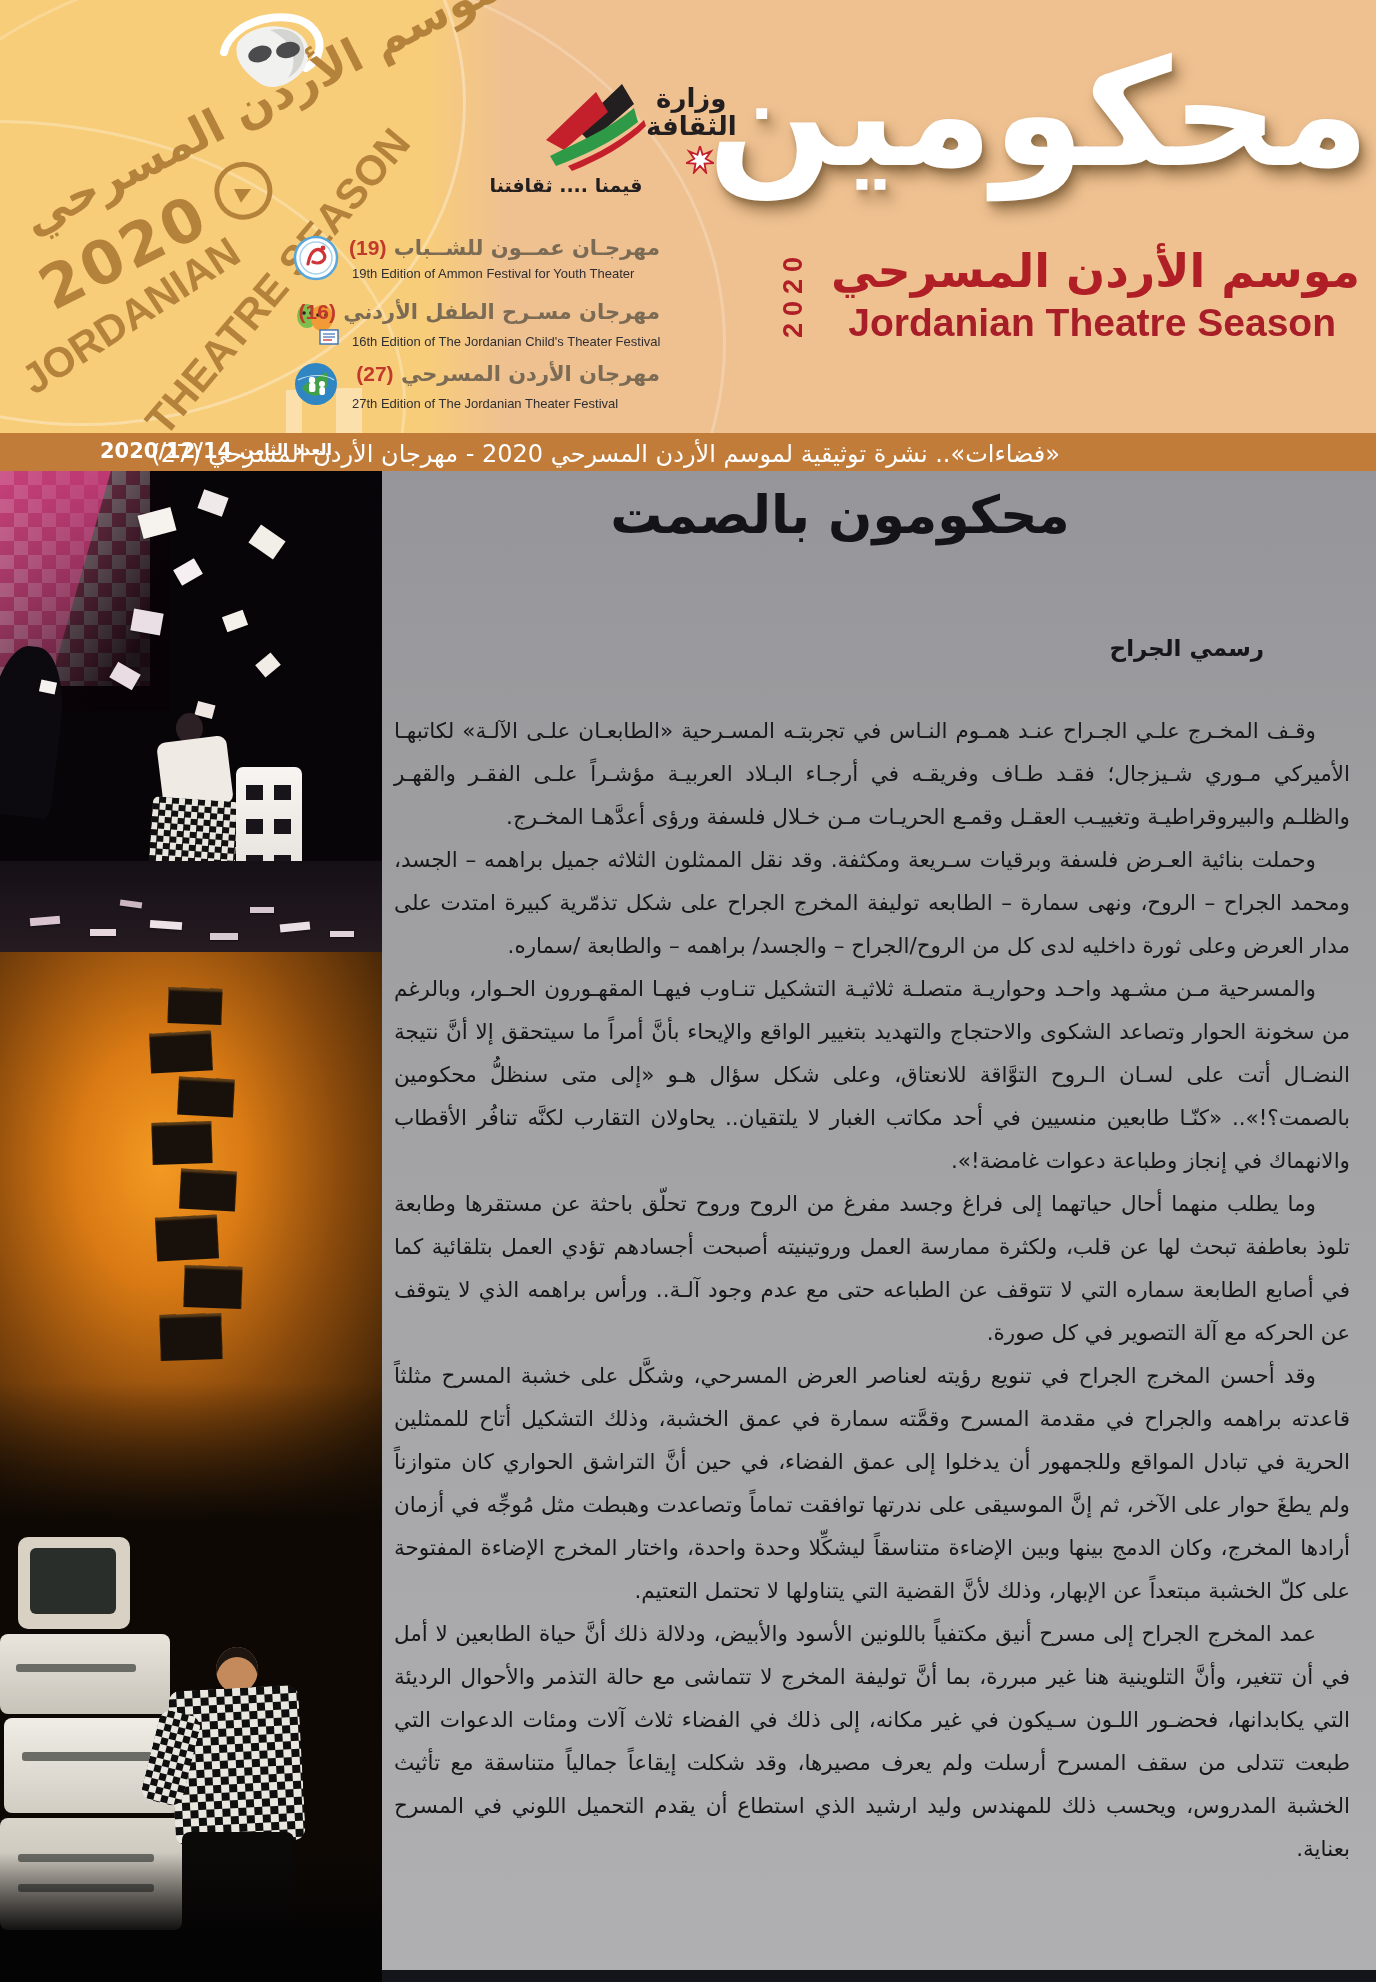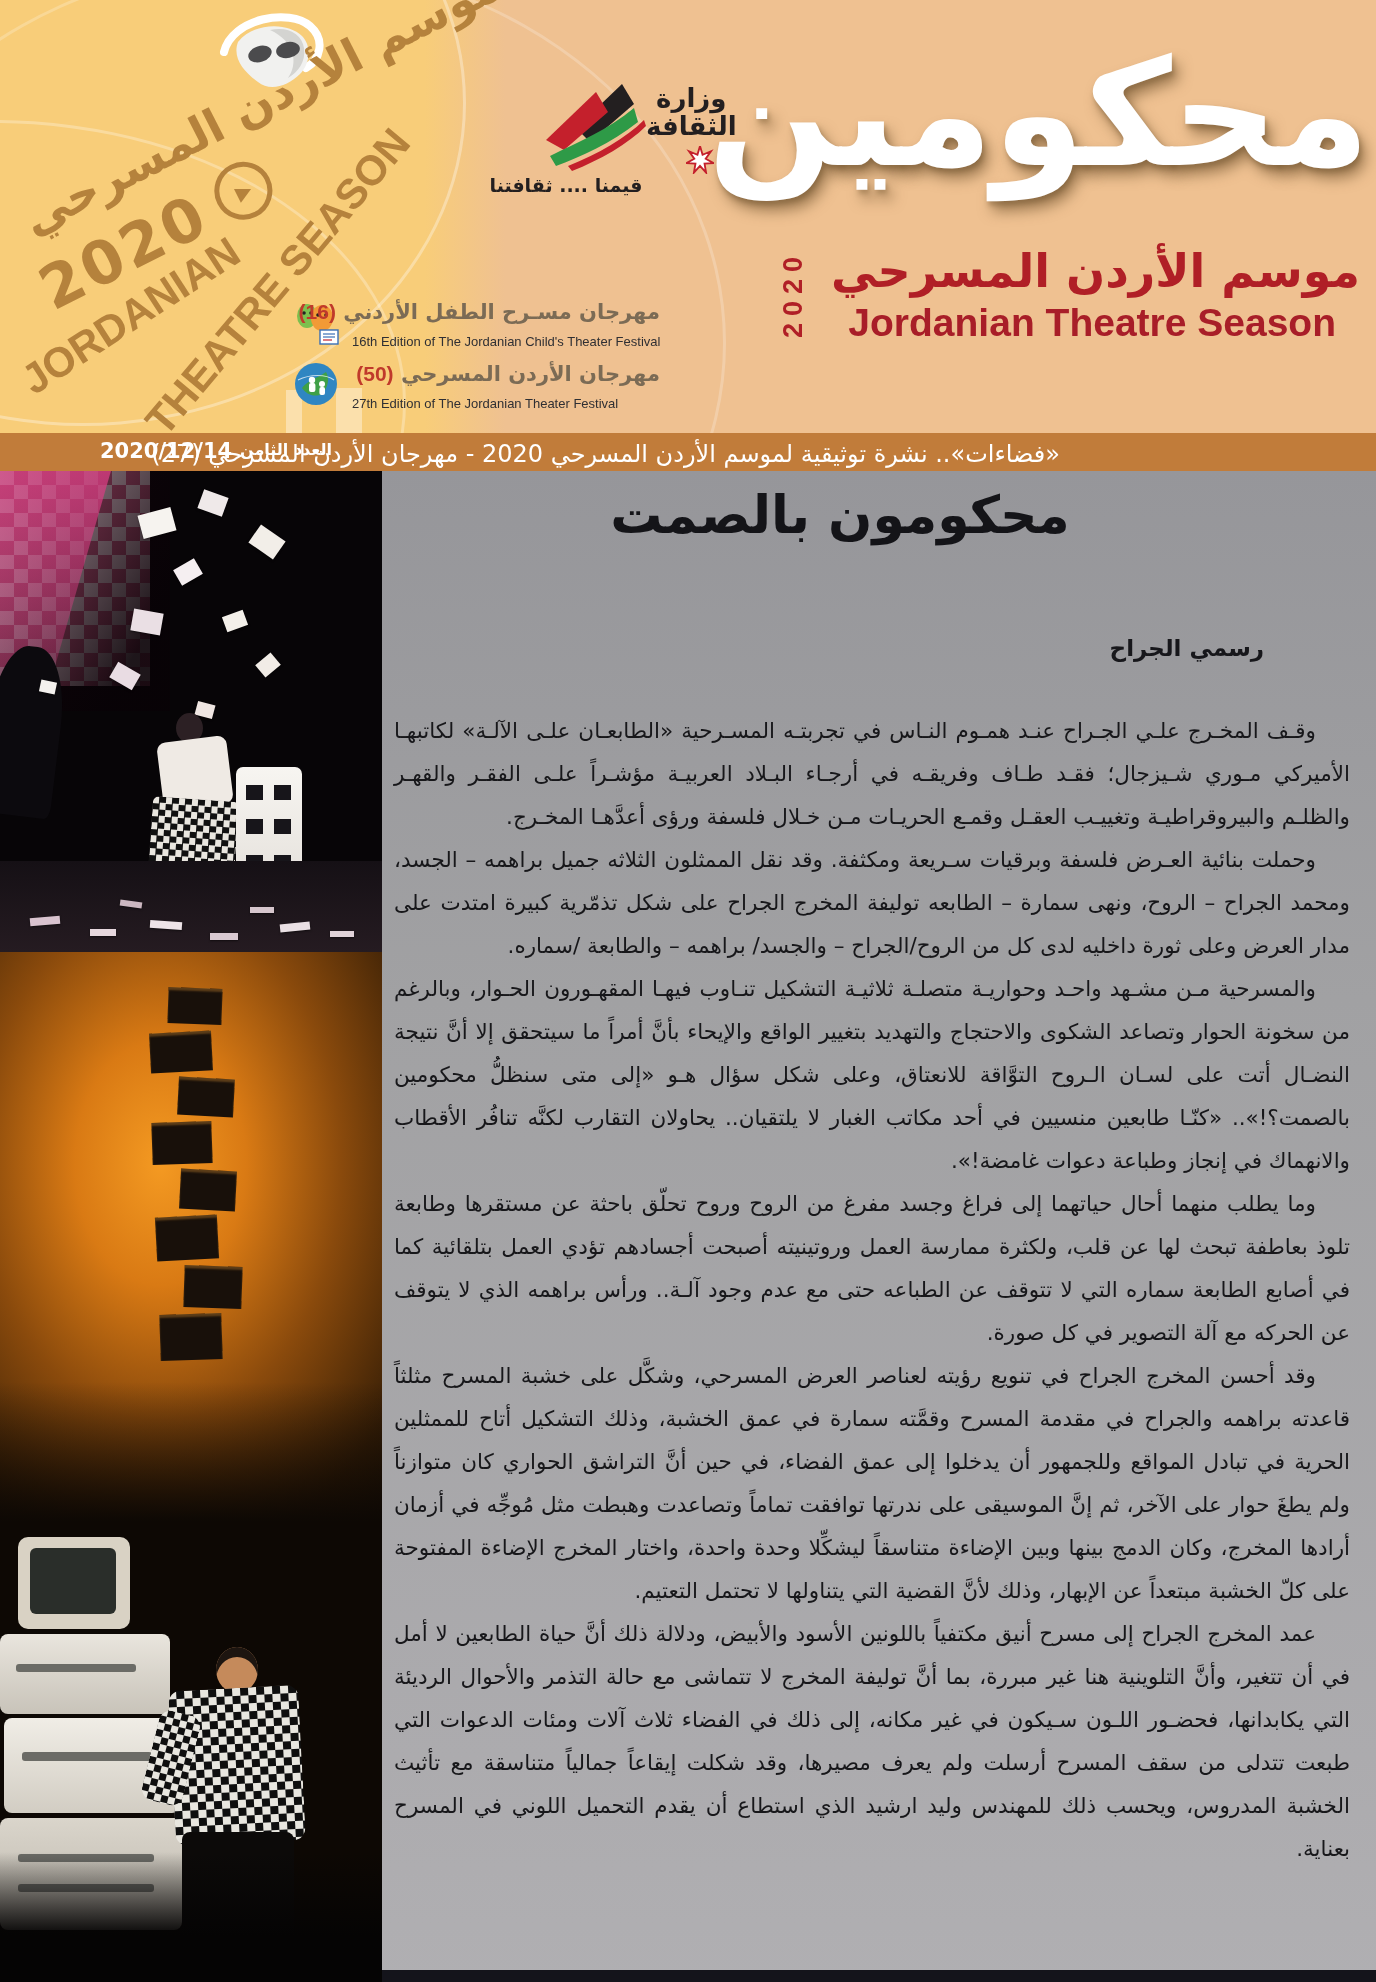--- a/index.html
+++ b/index.html
@@ -147,20 +147,32 @@
       <div>وزارة</div>
       <div>الثقافة</div>
     </div>
     <div class="star-wrap">
       <svg width="28" height="28" viewBox="0 0 24 24">
         <polygon points="12,0 14.2,7.5 21.4,4.5 16.9,10.9 23.7,14.7 15.9,15.1 17.2,22.8 12,17 6.8,22.8 8.1,15.1 0.3,14.7 7.1,10.9 2.6,4.5 9.8,7.5" fill="#ffffff" stroke="#C4202C" stroke-width="1.6"></polygon>
       </svg>
     </div>
     <div class="ministry-slogan">قيمنا .... ثقافتنا</div>
 
+    <div class="fest-row" style="top:228px;height:62px;">
+      <div class="fest-logo" style="top:6px;">
+        <svg width="48" height="48" viewBox="0 0 48 48">
+          <circle cx="24" cy="24" r="21" fill="#ffffff" stroke="#58A7DC" stroke-width="2.5"></circle>
+          <circle cx="24" cy="24" r="16" fill="none" stroke="#A8D0EC" stroke-width="1.5"></circle>
+          <path d="M16,30 C19,13 28,13 32,20 C35,26 28,31 21,28" fill="none" stroke="#D13438" stroke-width="3.2" stroke-linecap="round"></path>
+          <circle cx="31" cy="14" r="2.4" fill="#D13438"></circle>
+        </svg>
+      </div>
+      <div class="fest-ar" style="top:8px;"><span>مهرجـان عمــون للشــباب </span><span class="fest-num">(19)</span></div>
+      <div class="fest-en" style="top:38px;">19th Edition of Ammon Festival for Youth Theater</div>
+    </div>
     <div class="fest-row" style="top:294px;height:64px;">
       <div class="fest-logo" style="top:4px;">
         <svg width="52" height="52" viewBox="0 0 52 52">
           <ellipse cx="15" cy="18" rx="10" ry="12" fill="#7CBF4E"></ellipse>
           <ellipse cx="30" cy="20" rx="11" ry="13" fill="#F29A36"></ellipse>
           <circle cx="12" cy="15" r="1.8" fill="#222"></circle>
             <circle cx="19" cy="15" r="1.8" fill="#222"></circle>
           <circle cx="26" cy="17" r="1.8" fill="#222"></circle>
             <circle cx="34" cy="17" r="1.8" fill="#222"></circle>
           <rect x="28" y="32" width="18" height="14" fill="#ffffff" stroke="#3B6FB5" stroke-width="1.4"></rect>
@@ -177,21 +189,21 @@
         <svg width="48" height="48" viewBox="0 0 48 48">
           <circle cx="24" cy="24" r="21" fill="#2F86C2"></circle>
           <path d="M10,28 C16,20 26,18 34,12 C38,18 36,28 30,34 C22,38 14,34 10,28 Z" fill="#3FA047"></path>
           <circle cx="20" cy="20" r="3.2" fill="#ffffff"></circle>
             <rect x="17" y="23" width="6.4" height="9" rx="2" fill="#ffffff"></rect>
           <circle cx="30" cy="24" r="3" fill="#ffffff"></circle>
             <rect x="27.4" y="27" width="5.6" height="8" rx="2" fill="#ffffff"></rect>
           <path d="M6,20 C18,14 34,14 42,20" fill="none" stroke="rgba(255,255,255,.7)" stroke-width="1.2"></path>
         </svg>
       </div>
-      <div class="fest-ar" style="top:6px;"><span>مهرجان الأردن المسرحي </span><span class="fest-num">(50)</span></div>
+      <div class="fest-ar" style="top:6px;"><span>مهرجان الأردن المسرحي </span><span class="fest-num">(27)</span></div>
       <div class="fest-en" style="top:40px;">27th Edition of The Jordanian Theater Festival</div>
     </div>
 
     <div class="fadaat">محكومين</div>
     <div class="brand-ar">موسم الأردن المسرحي</div>
     <div class="brand-year-v">2020</div>
     <div class="brand-en">Jordanian Theatre Season</div>
   </div>
 
   <div class="infobar">

